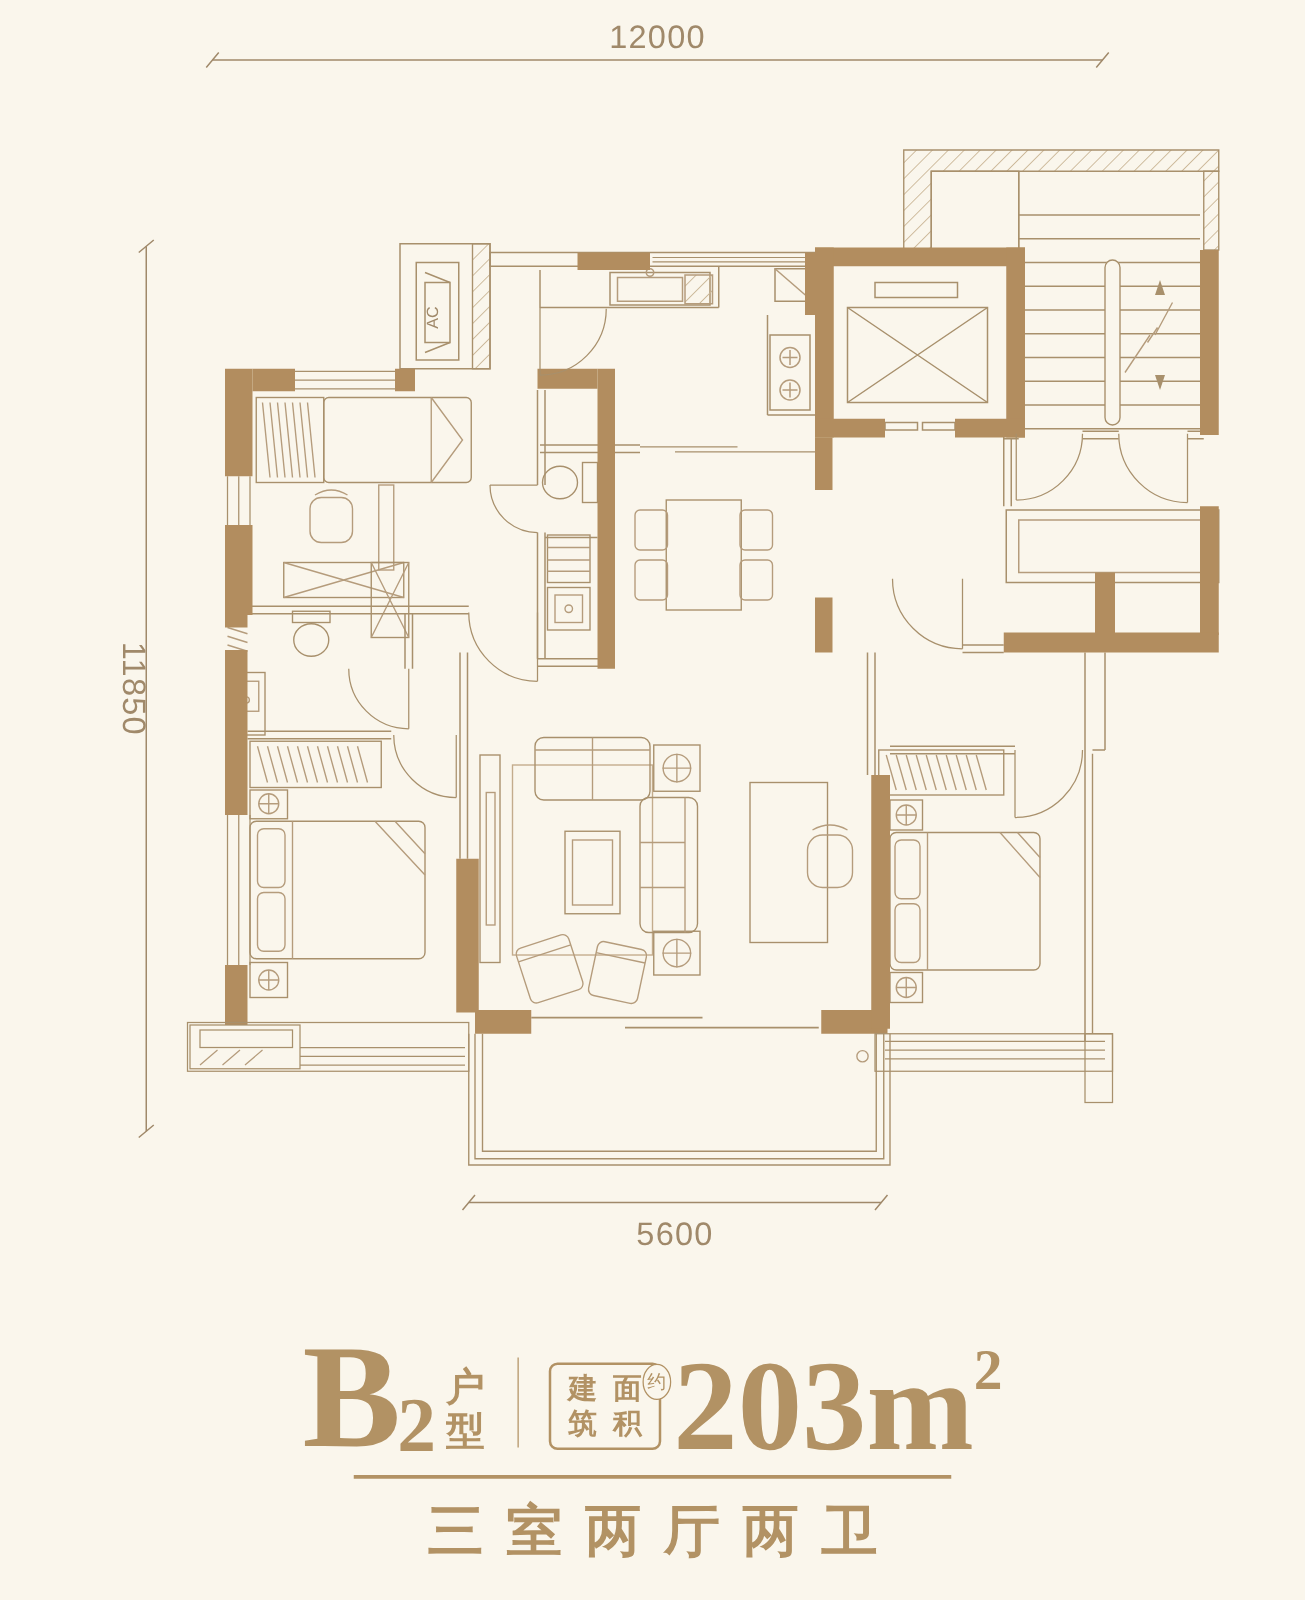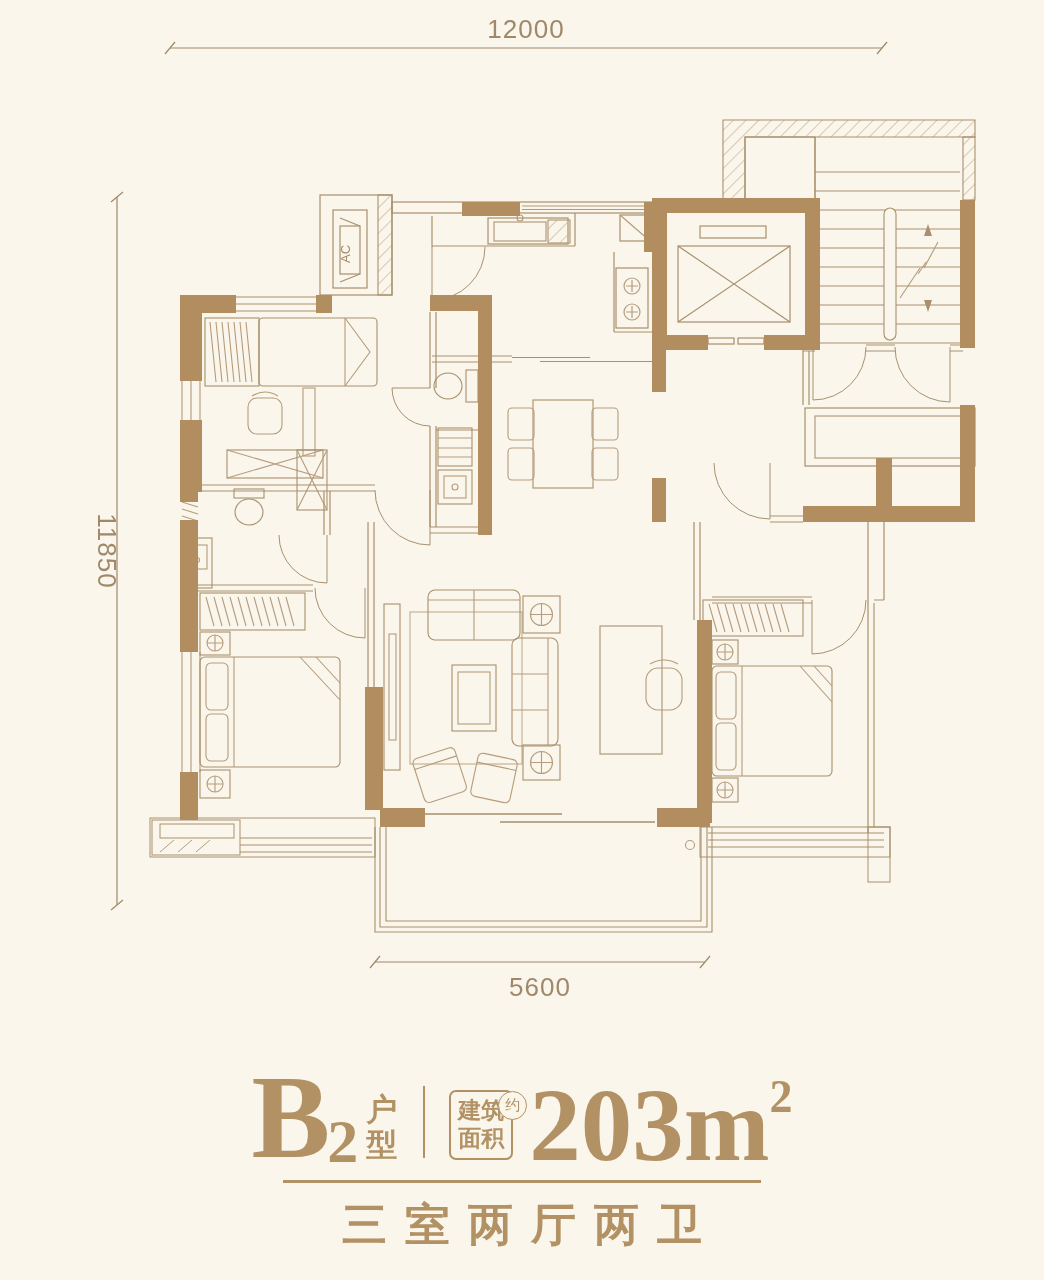--- a/index.html
+++ b/index.html
@@ -17,21 +17,21 @@
   .footer{position:absolute;top:1072px;left:50%;transform:translateX(-50%);
           width:560px;color:var(--accent);text-align:center;}
   .title-row{display:flex;justify-content:center;align-items:flex-end;}
   .big-letter{font-family:"Liberation Serif",serif;font-weight:bold;
               font-size:118px;line-height:.78;}
   .big-number{font-family:"Liberation Serif",serif;font-weight:bold;
               font-size:62px;line-height:.72;margin-left:-3px;}
   .stacked{display:flex;flex-direction:column;margin-left:8px;margin-bottom:2px;
            font-family:"Liberation Serif",serif;font-size:31px;line-height:1.13;font-weight:bold;}
   .v-divider{width:2px;height:72px;background:var(--accent);margin:0 24px 6px 26px;}
-  .area-box{display:flex;flex-direction:column;border:2px solid var(--accent);
+  .area-box{display:flex;flex-direction:row;border:2px solid var(--accent);
             border-radius:7px;padding:5px 7px;font-family:"Liberation Serif",serif;
             font-size:23px;line-height:1.22;font-weight:bold;margin-bottom:4px;}
   .approx{width:27px;height:27px;border:1.5px solid var(--accent);border-radius:50%;
           font-size:15px;display:flex;align-items:center;justify-content:center;
           align-self:center;margin:0 2px 26px -15px;background:var(--bg);z-index:2;
           font-family:"Liberation Serif",serif;}
   .area-value{font-family:"Liberation Serif",serif;font-weight:bold;
               font-size:103px;line-height:.75;white-space:nowrap;}
   .area-value sup{font-size:46px;line-height:0;vertical-align:48px;}
   .footer-rule{height:3px;background:var(--accent);border:0;width:478px;

